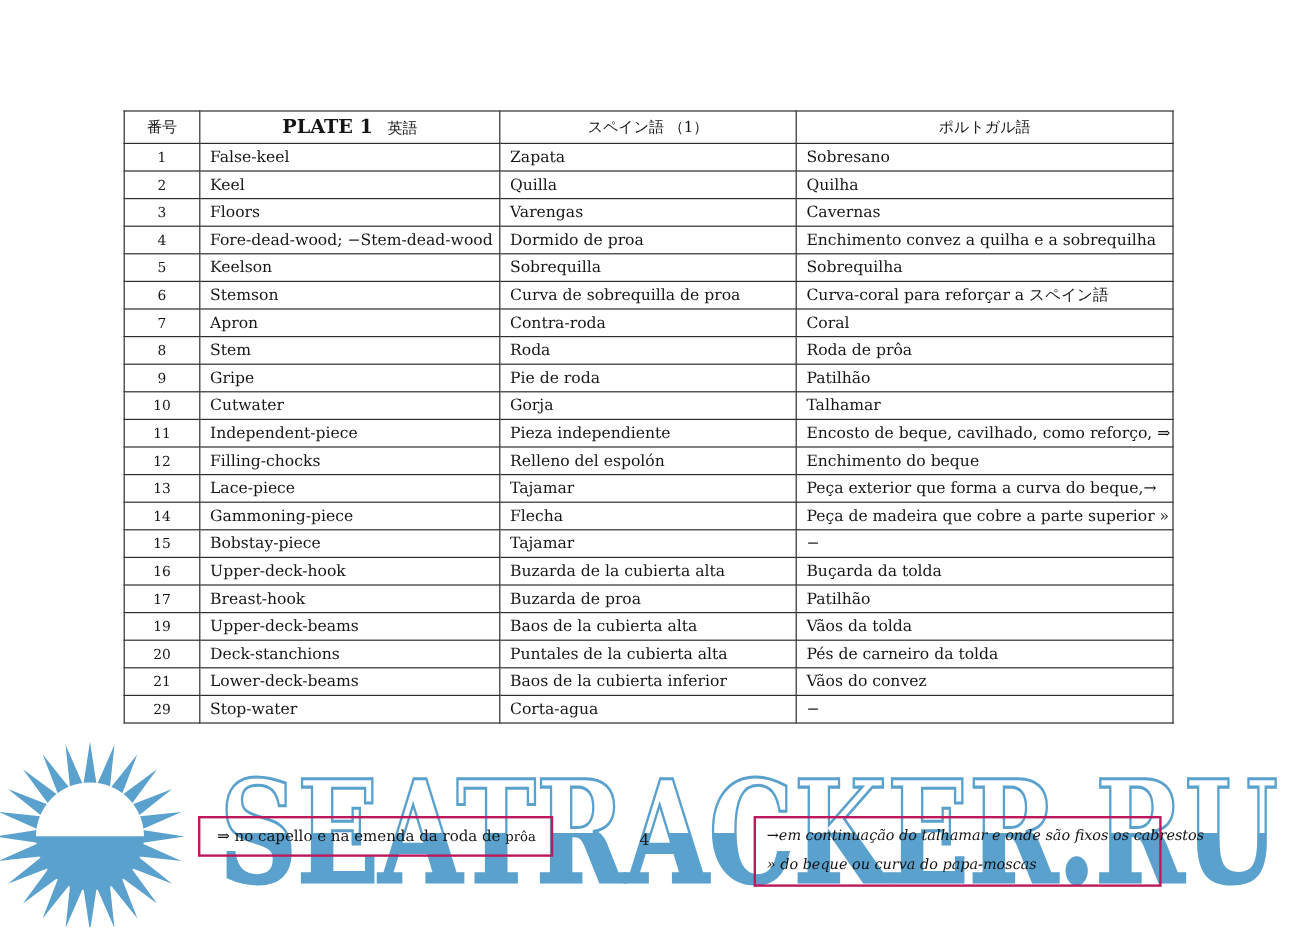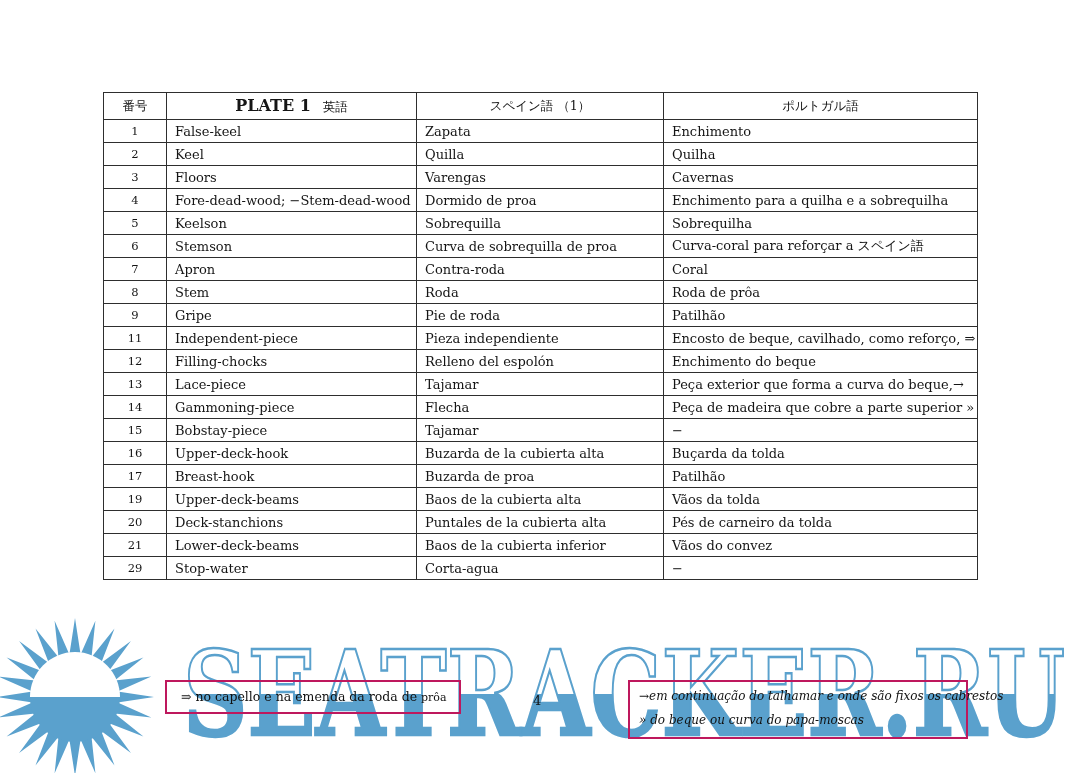--- a/index.html
+++ b/index.html
@@ -56,39 +56,39 @@
         <th>
           <span class="cell-text">ポルトガル語</span>
         </th>
       </tr>
     </thead>
     <tbody>
         <tr>
           <td class="num"><span class="cell-text">1</span></td>
           <td><span class="cell-text">False-keel</span></td>
           <td><span class="cell-text">Zapata</span></td>
-          <td><span class="cell-text">Enchimento</span></td>
+          <td><span class="cell-text">Sobresano</span></td>
         </tr>
         <tr>
           <td class="num"><span class="cell-text">2</span></td>
           <td><span class="cell-text">Keel</span></td>
           <td><span class="cell-text">Quilla</span></td>
           <td><span class="cell-text">Quilha</span></td>
         </tr>
         <tr>
           <td class="num"><span class="cell-text">3</span></td>
           <td><span class="cell-text">Floors</span></td>
           <td><span class="cell-text">Varengas</span></td>
           <td><span class="cell-text">Cavernas</span></td>
         </tr>
         <tr>
           <td class="num"><span class="cell-text">4</span></td>
           <td><span class="cell-text">Fore-dead-wood;  −Stem-dead-wood</span></td>
           <td><span class="cell-text">Dormido de proa</span></td>
-          <td><span class="cell-text">Enchimento para a quilha e a sobrequilha</span></td>
+          <td><span class="cell-text">Enchimento convez a quilha e a sobrequilha</span></td>
         </tr>
         <tr>
           <td class="num"><span class="cell-text">5</span></td>
           <td><span class="cell-text">Keelson</span></td>
           <td><span class="cell-text">Sobrequilla</span></td>
           <td><span class="cell-text">Sobrequilha</span></td>
         </tr>
         <tr>
           <td class="num"><span class="cell-text">6</span></td>
           <td><span class="cell-text">Stemson</span></td>
@@ -105,20 +105,26 @@
           <td class="num"><span class="cell-text">8</span></td>
           <td><span class="cell-text">Stem</span></td>
           <td><span class="cell-text">Roda</span></td>
           <td><span class="cell-text">Roda de prôa</span></td>
         </tr>
         <tr>
           <td class="num"><span class="cell-text">9</span></td>
           <td><span class="cell-text">Gripe</span></td>
           <td><span class="cell-text">Pie de roda</span></td>
           <td><span class="cell-text">Patilhão</span></td>
+        </tr>
+        <tr>
+          <td class="num"><span class="cell-text">10</span></td>
+          <td><span class="cell-text">Cutwater</span></td>
+          <td><span class="cell-text">Gorja</span></td>
+          <td><span class="cell-text">Talhamar</span></td>
         </tr>
         <tr>
           <td class="num"><span class="cell-text">11</span></td>
           <td><span class="cell-text">Independent-piece</span></td>
           <td><span class="cell-text">Pieza independiente</span></td>
           <td><span class="cell-text">Encosto de beque, cavilhado, como reforço,  ⇒</span></td>
         </tr>
         <tr>
           <td class="num"><span class="cell-text">12</span></td>
           <td><span class="cell-text">Filling-chocks</span></td>

